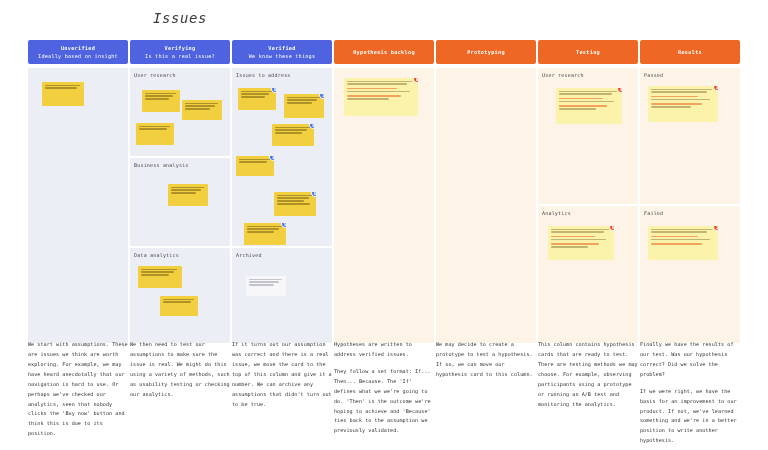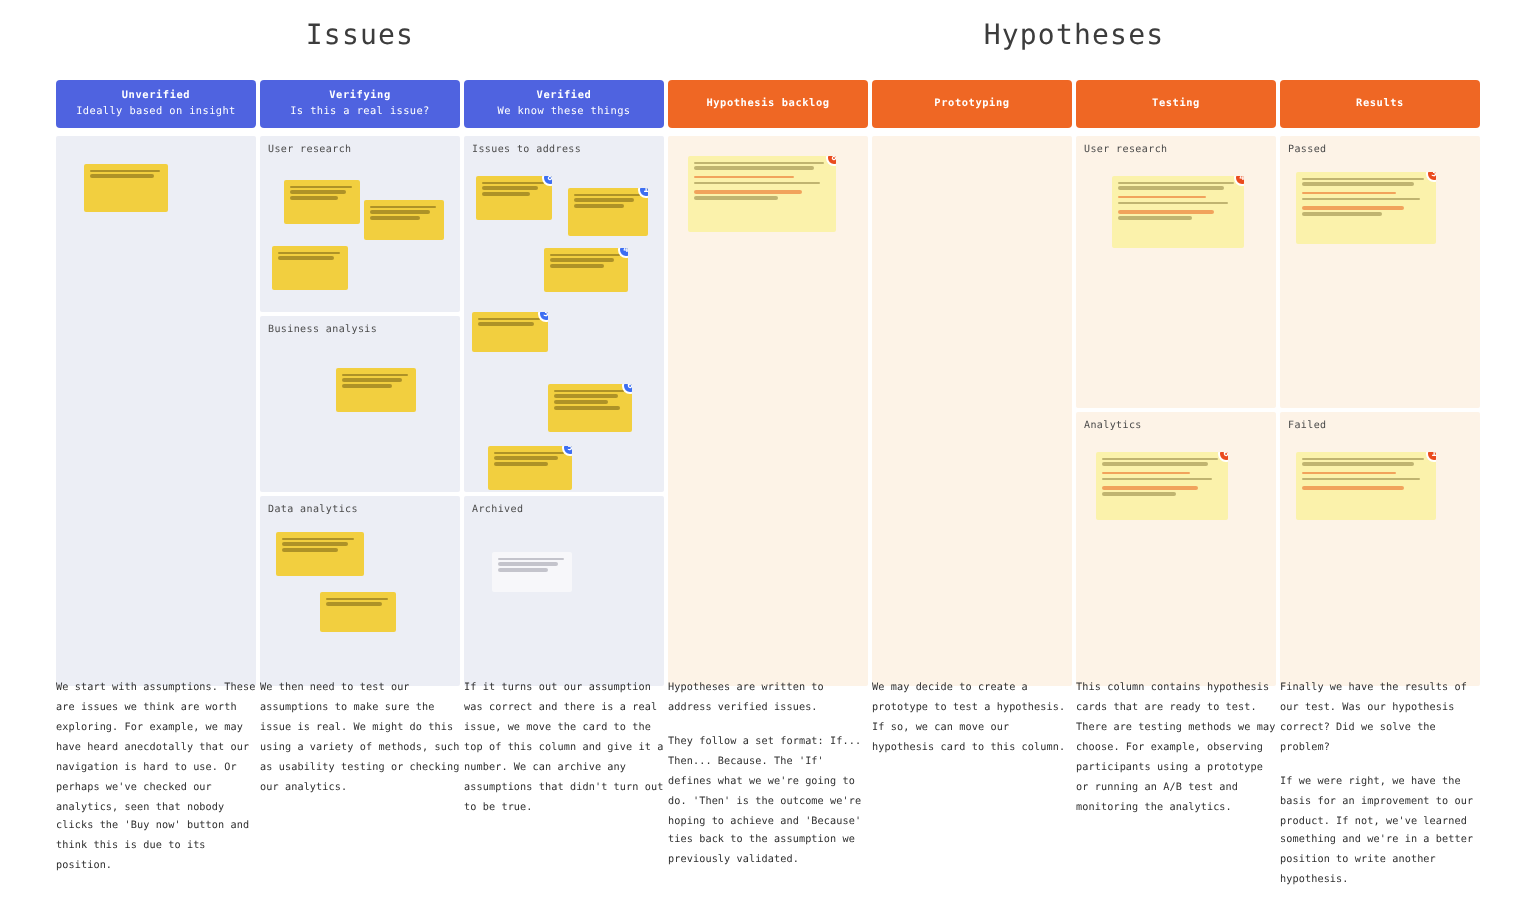--- a/index.html
+++ b/index.html
@@ -30,21 +30,21 @@
     height: 26px;
   }
   .group-title {
     position: absolute;
     font-size: 14px;
     color: #3c3c3c;
     letter-spacing: 0.6px;
     text-align: center;
     font-family: "DejaVu Sans Mono", "Liberation Mono", monospace;
   }
-  #group-issues { left: 0; width: 304px; }
+  #group-issues { left: 0; width: 304px; font-style: italic; }
   #group-hypotheses { left: 306px; width: 406px; }
 
   
   .columns {
     position: absolute;
     top: 40px;
     left: 0;
     width: 712px;
     height: 400px;
     display: flex;
@@ -164,21 +164,20 @@
   }
   .caption p { margin: 0 0 7px 0; }
 </style>
 </head>
 <body>
 
 <div id="board">
 
   <div class="group-titles">
     <div class="group-title" id="group-issues">Issues</div>
-    <div class="group-title" id="group-hypotheses">Hypotheses</div>
   </div>
 
   <div class="columns" id="columns-container">
       <div class="column">
         <div class="col-header col-blue">
           <div class="h-title">Unverified</div>
           <div class="h-sub">Ideally based on insight</div>
         </div>
         <div class="col-body">
           <div class="section sec-blue" style="height: 275px;">

